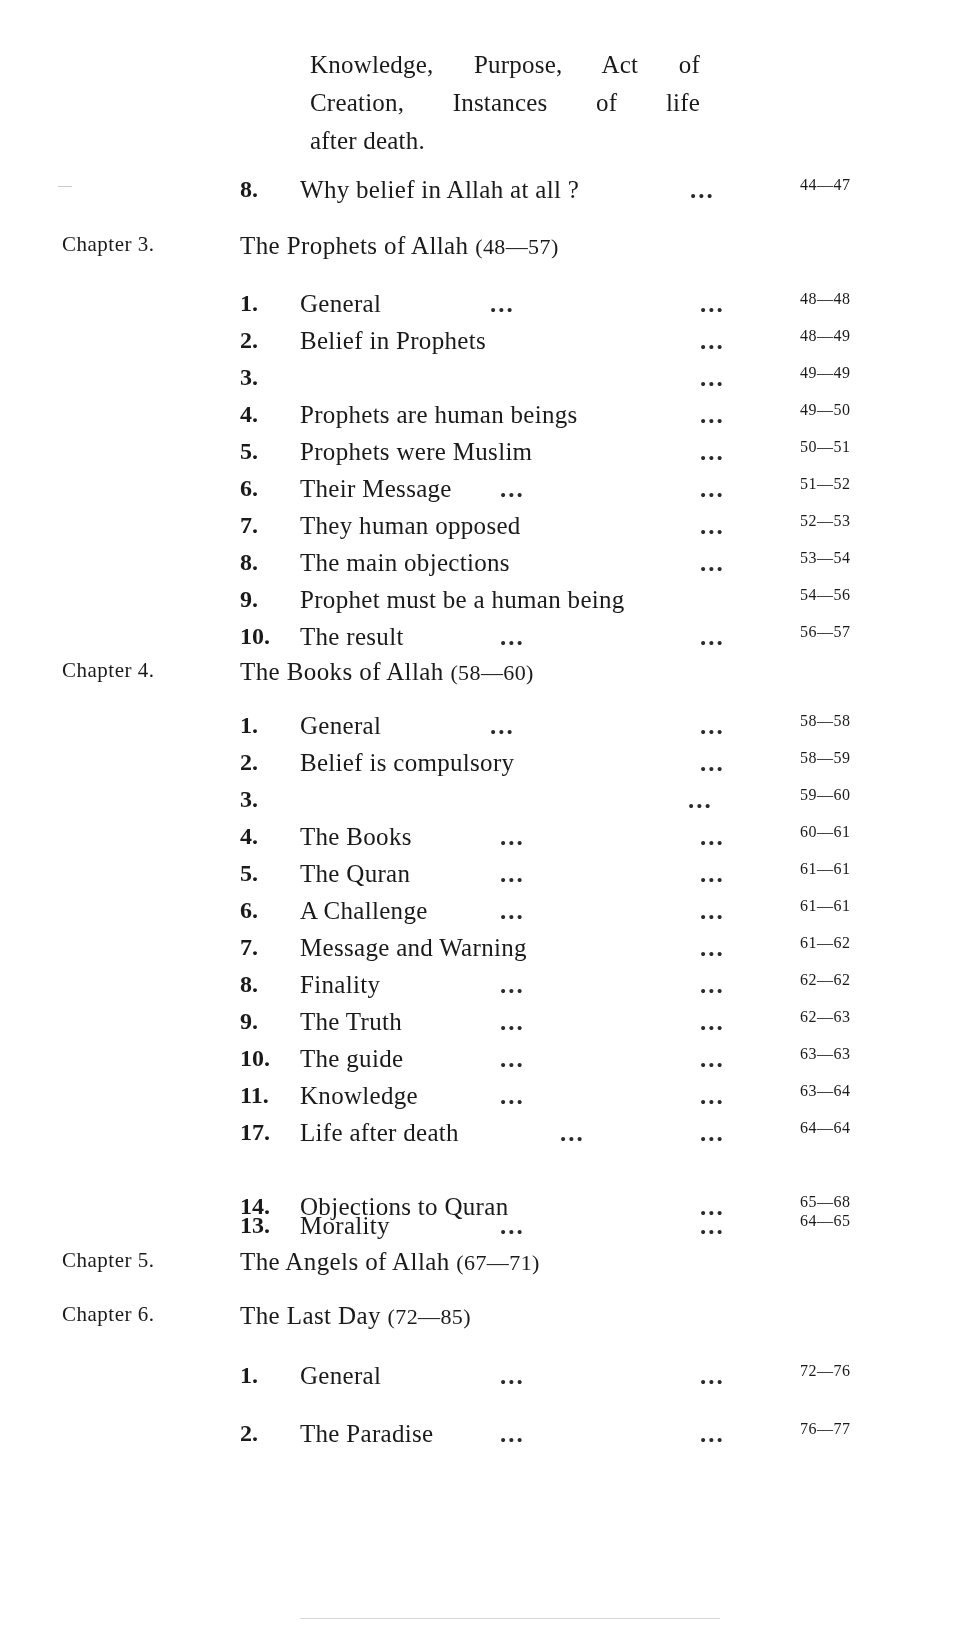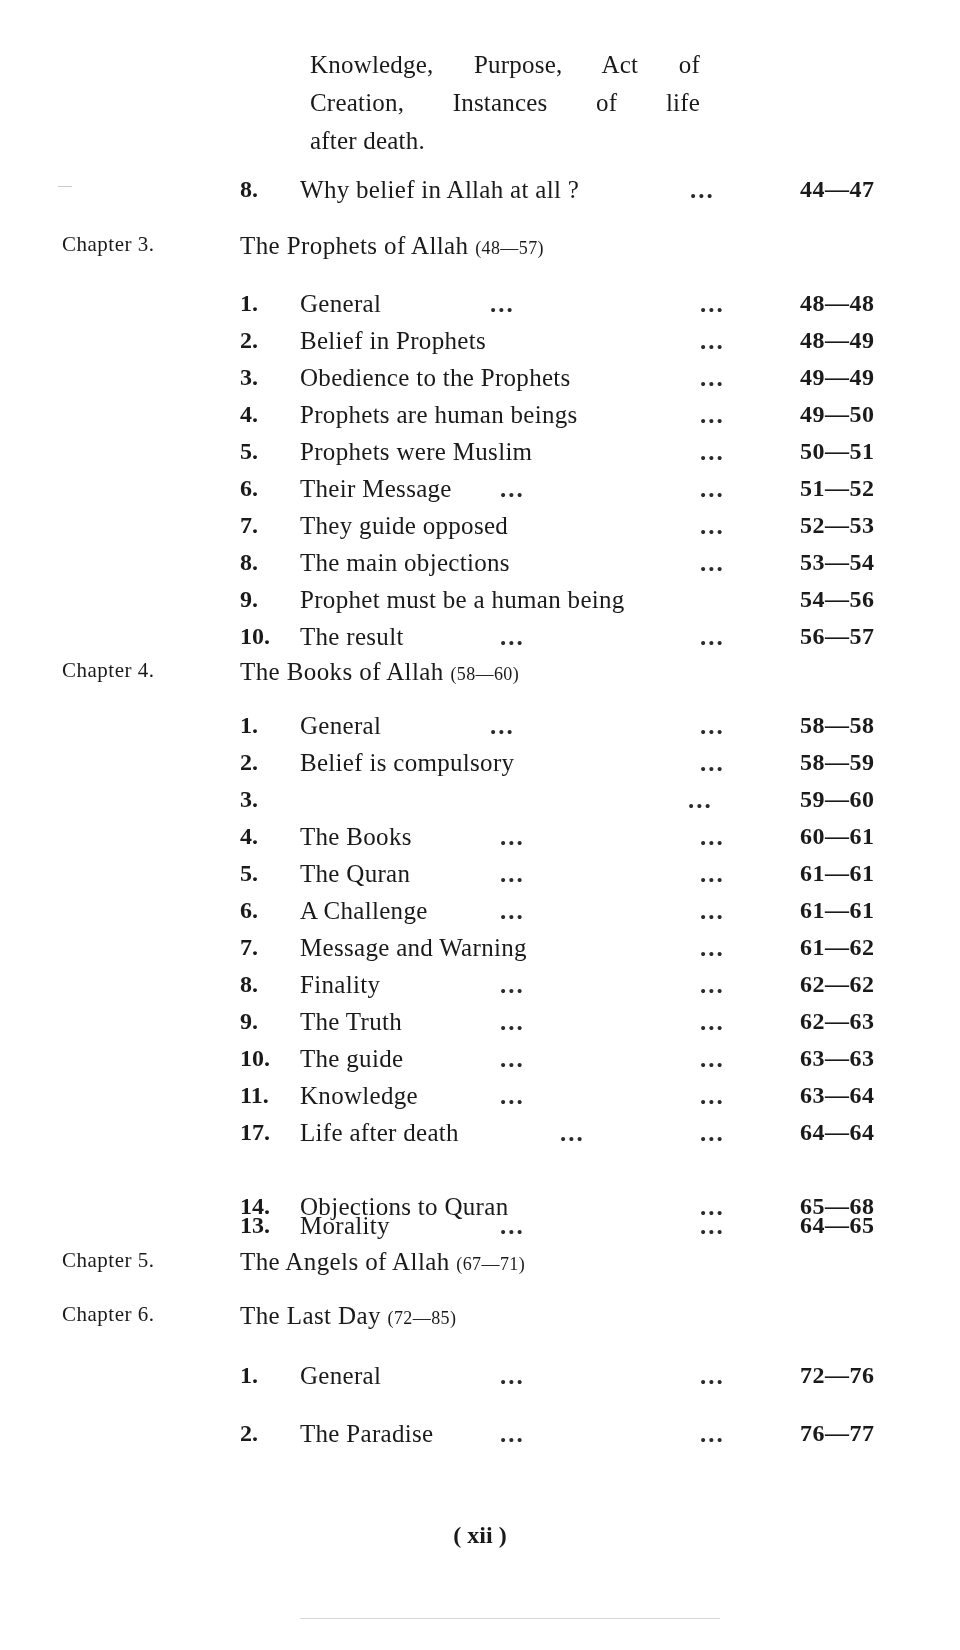--- a/index.html
+++ b/index.html
@@ -77,22 +77,22 @@
     position: absolute;
     left: 640px;
     font-size: 25px;
     font-weight: 700;
     letter-spacing: 2px;
     color: #2b2b2b;
   }
   .pages {
     position: absolute;
     left: 740px;
-    font-size: 24px;
-    font-weight: 700;
+    font-size: 16px;
+    font-weight: 400;
     letter-spacing: 0.5px;
     white-space: nowrap;
   }
 
   
   .chapter {
     position: absolute;
     left: 0;
     height: 36px;
   }
@@ -104,21 +104,21 @@
     white-space: nowrap;
   }
   .chap-title {
     position: absolute;
     left: 240px;
     font-size: 25px;
     letter-spacing: 0.4px;
     white-space: nowrap;
   }
   .chap-range {
-    font-size: 18px;
+    font-size: 22px;
   }
 
   .folio {
     position: absolute;
     top: 1522px;
     left: 0;
     width: 960px;
     text-align: center;
     font-size: 24px;
     font-weight: 700;
@@ -176,21 +176,20 @@
     <span class="pages">48—48</span>
   </div>
   <div class="entry" style="top:327px;">
     <span class="num">2.</span>
     <span class="title">Belief in Prophets</span>
     <span class="dots-right">...</span>
     <span class="pages">48—49</span>
   </div>
   <div class="entry" style="top:364px;">
     <span class="num">3.</span>
-    <span class="title">Obedience to the Prophets</span>
     <span class="dots-right">...</span>
     <span class="pages">49—49</span>
   </div>
   <div class="entry" style="top:401px;">
     <span class="num">4.</span>
     <span class="title">Prophets are human beings</span>
     <span class="dots-right">...</span>
     <span class="pages">49—50</span>
   </div>
   <div class="entry" style="top:438px;">
@@ -201,21 +200,21 @@
   </div>
   <div class="entry" style="top:475px;">
     <span class="num">6.</span>
     <span class="title">Their Message</span>
     <span class="dots-mid" style="left:440px;">...</span>
     <span class="dots-right">...</span>
     <span class="pages">51—52</span>
   </div>
   <div class="entry" style="top:512px;">
     <span class="num">7.</span>
-    <span class="title">They guide opposed</span>
+    <span class="title">They human opposed</span>
     <span class="dots-right">...</span>
     <span class="pages">52—53</span>
   </div>
   <div class="entry" style="top:549px;">
     <span class="num">8.</span>
     <span class="title">The main objections</span>
     <span class="dots-right">...</span>
     <span class="pages">53—54</span>
   </div>
   <div class="entry" style="top:586px;">
@@ -357,16 +356,15 @@
     <span class="pages">72—76</span>
   </div>
   <div class="entry" style="top:1420px;">
     <span class="num">2.</span>
     <span class="title">The Paradise</span>
     <span class="dots-mid" style="left:440px;">...</span>
     <span class="dots-right">...</span>
     <span class="pages">76—77</span>
   </div>
 
-  <div class="folio">( xii )</div>
   <div class="rule-bottom"></div>
 
 </div>
 
 </body></html>

